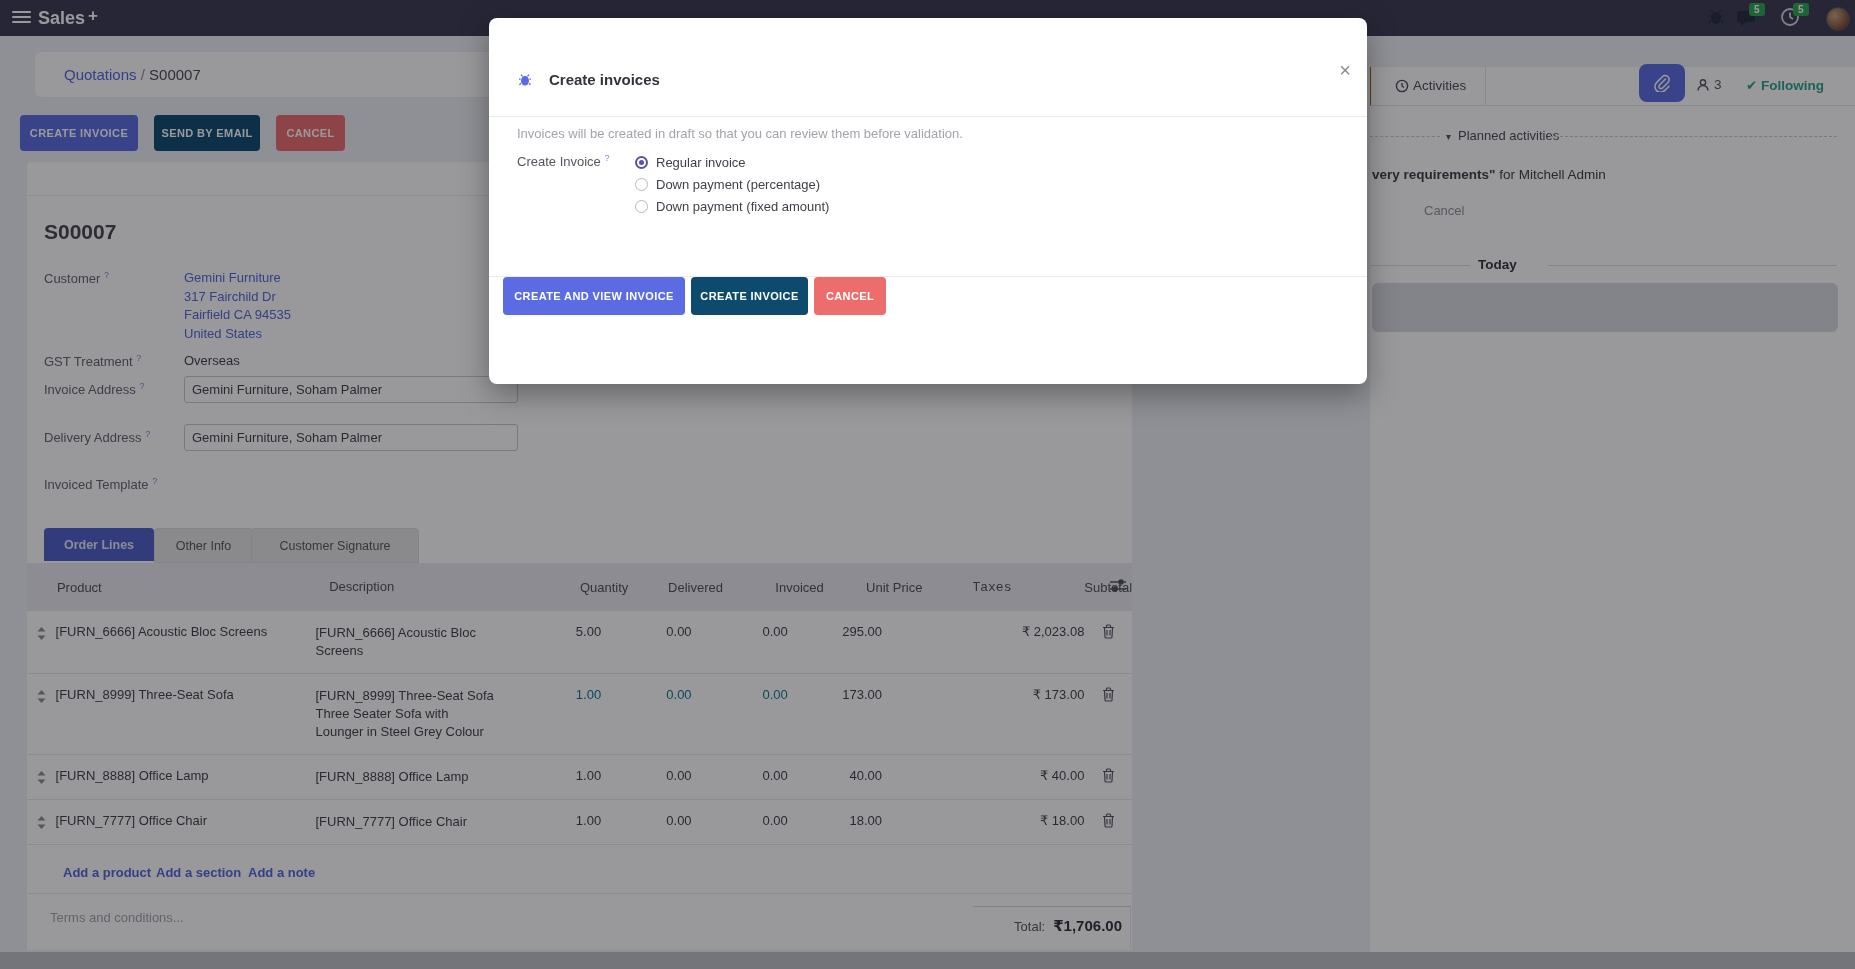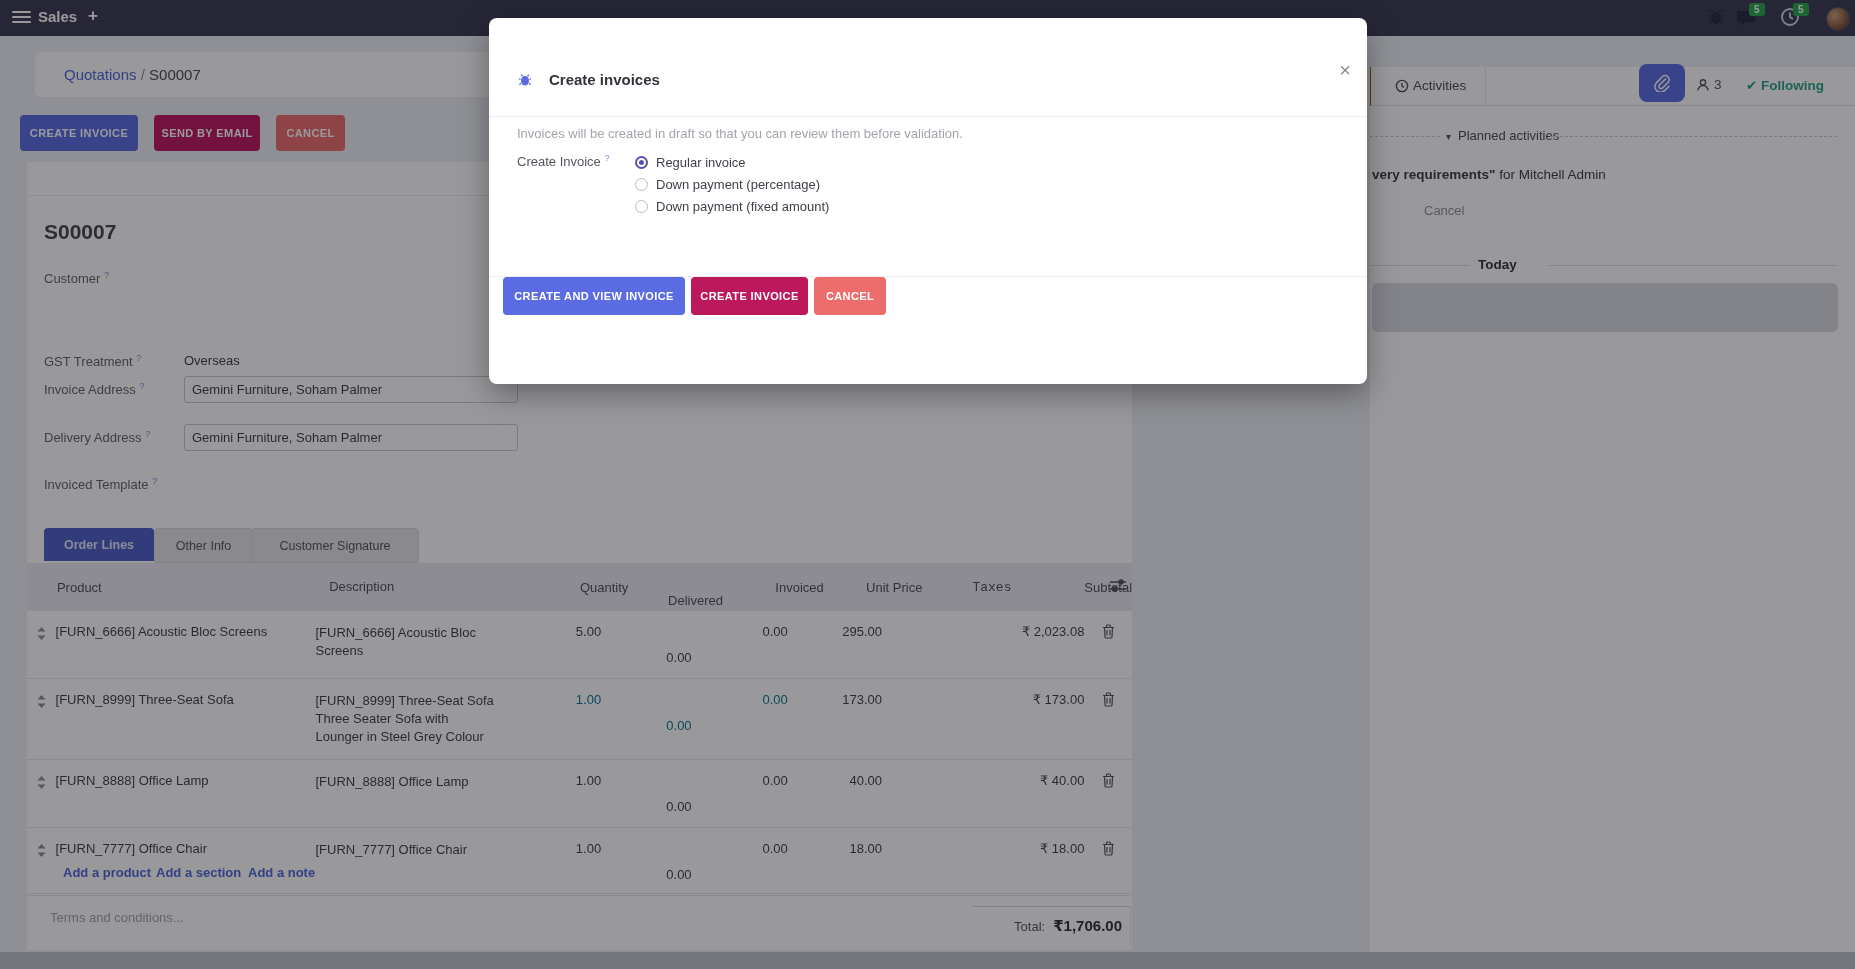--- a/index.html
+++ b/index.html
@@ -7,37 +7,37 @@
     width:1855px;height:969px;position:relative;overflow:hidden;
     background:#eef0f3;
     font-family:"Liberation Sans","DejaVu Sans",sans-serif;
     -webkit-font-smoothing:antialiased;
   }
   .abs{position:absolute;}
   
   .topbar{left:0;top:0;width:1855px;height:36px;background:#3a3a52;z-index:1;}
   .hamburger{left:12px;top:11px;width:19px;height:14px;cursor:pointer;}
   .hamburger span{display:block;height:2px;background:#fff;margin-bottom:3px;border-radius:1px;}
-  .app-name{left:38px;top:8px;color:#fff;font-size:15px;font-weight:700;}
+  .app-name{left:38px;top:8px;color:#fff;font-size:18px;font-weight:700;}
   .plus-btn{left:88px;top:6px;color:#fff;font-size:17px;font-weight:700;}
   .tb-icon{top:7px;width:22px;height:22px;}
   .badge{position:absolute;background:#2aa64a;color:#fff;font-size:10px;font-weight:700;
          border-radius:3px;padding:1px 5px;top:-4px;left:13px;}
   .avatar{left:1826px;top:7px;width:22px;height:22px;border-radius:50%;
           background:radial-gradient(circle at 35% 35%,#c9a27a,#7a4c32 70%,#40281a);border:1px solid #55556b;}
   
   .crumbcard{left:35px;top:52px;width:1087px;height:45px;background:#fff;border-radius:6px;z-index:1;}
   .crumb{left:29px;top:14px;font-size:15px;color:#8b8b94;}
   .crumb .lnk{color:#5166d6;cursor:pointer;}
   .crumb .cur{color:#4a4a55;}
   
   .btn{position:absolute;height:36px;border:none;border-radius:4px;color:#fff;
        font-family:inherit;font-size:11px;font-weight:700;letter-spacing:.4px;cursor:pointer;z-index:1;}
   .btn-primary{background:#5b6be1;}
-  .btn-secondary{background:#be185d;}
+  .btn-secondary{background:#0c4a6e;}
   .btn-danger{background:#ed6c6c;}
   
   .sheet{left:27px;top:162px;width:1105px;height:788px;background:#fff;border-radius:4px 4px 0 0;z-index:1;}
   .statusbar{position:absolute;left:0;top:0;width:100%;height:33px;border-bottom:1px solid #ebebee;}
   .rec-title{position:absolute;left:17px;top:58px;font-size:21px;font-weight:700;color:#464650;}
   .flabel{position:absolute;font-size:13px;color:#63636d;}
   .flabel sup{color:#7c8bdc;font-size:9px;}
   .fvalue{position:absolute;font-size:13px;color:#3f3f49;}
   .flink{display:block;color:#5166d6;font-size:13px;line-height:18.5px;cursor:pointer;}
   .finput{position:absolute;border:1px solid #c9c9d1;border-radius:3px;background:#fff;
@@ -49,21 +49,21 @@
   .tab-idle{background:#e5e5e5;border:1px solid #d9d9e0;color:#55555e;}
   
   .olines{position:absolute;left:0;top:401px;width:1105px;}
   .ol-head{display:flex;background:#e8e8ee;height:48px;align-items:center;
            font-size:13px;color:#4f4f59;position:relative;}
   .ol-row{display:flex;border-bottom:1px solid #e7e7ec;padding:13px 0;font-size:13px;color:#3f3f49;position:relative;}
   .c-handle{width:30px;display:flex;justify-content:center;padding-top:3px;}
   .c-prod{width:273px;}
   .c-desc{width:200px;white-space:pre-line;line-height:18px;}
   .c-num{width:100px;text-align:right;}
-  .c-del{width:95px;text-align:right;margin-top:26px;}
+  .c-del{width:95px;text-align:right;}
   .c-inv{width:101px;text-align:right;}
   .c-unit{width:99px;text-align:right;}
   .c-tax{width:60px;padding-left:50px;box-sizing:content-box;width:63px;font-family:Liberation Mono, monospace;}
   .c-sub{width:97px;text-align:right;}
   .c-trash{width:50px;display:flex;justify-content:center;align-items:flex-start;}
   .hl .c-num,.hl .c-del,.hl .c-inv{color:#0e7490;}
   .sliders-ic{position:absolute;right:6px;top:16px;}
   
   .addlink{position:absolute;top:703px;font-size:13px;color:#5166d6;font-weight:700;cursor:pointer;}
   .sheet-div{position:absolute;left:0;top:731px;width:100%;border-top:1px solid #e7e7ec;}
@@ -161,20 +161,26 @@
 
 <button class="btn btn-primary" style="left:20px;top:115px;width:118px">CREATE INVOICE</button>
 <button class="btn btn-secondary" style="left:154px;top:115px;width:106px">SEND BY EMAIL</button>
 <button class="btn btn-danger" style="left:276px;top:115px;width:69px">CANCEL</button>
 
 <div class="abs sheet">
   <div class="statusbar"></div>
   <div class="rec-title">S00007</div>
 
   <div class="flabel" style="left:17px;top:108px"><span>Customer</span> <sup>?</sup></div>
+  <div class="fvalue" style="left:157px;top:107px">
+    <span class="flink">Gemini Furniture</span>
+    <span class="flink">317 Fairchild Dr</span>
+    <span class="flink">Fairfield CA 94535</span>
+    <span class="flink">United States</span>
+  </div>
 
   <div class="flabel" style="left:17px;top:191px"><span>GST Treatment</span> <sup>?</sup></div>
   <div class="fvalue" style="left:157px;top:191px">Overseas</div>
 
   <div class="flabel" style="left:17px;top:219px"><span>Invoice Address</span> <sup>?</sup></div>
   <div class="finput" style="left:157px;top:214px;width:318px;height:25px">Gemini Furniture, Soham Palmer</div>
 
   <div class="flabel" style="left:17px;top:267px"><span>Delivery Address</span> <sup>?</sup></div>
   <div class="finput" style="left:157px;top:262px;width:318px;height:25px">Gemini Furniture, Soham Palmer</div>
 

